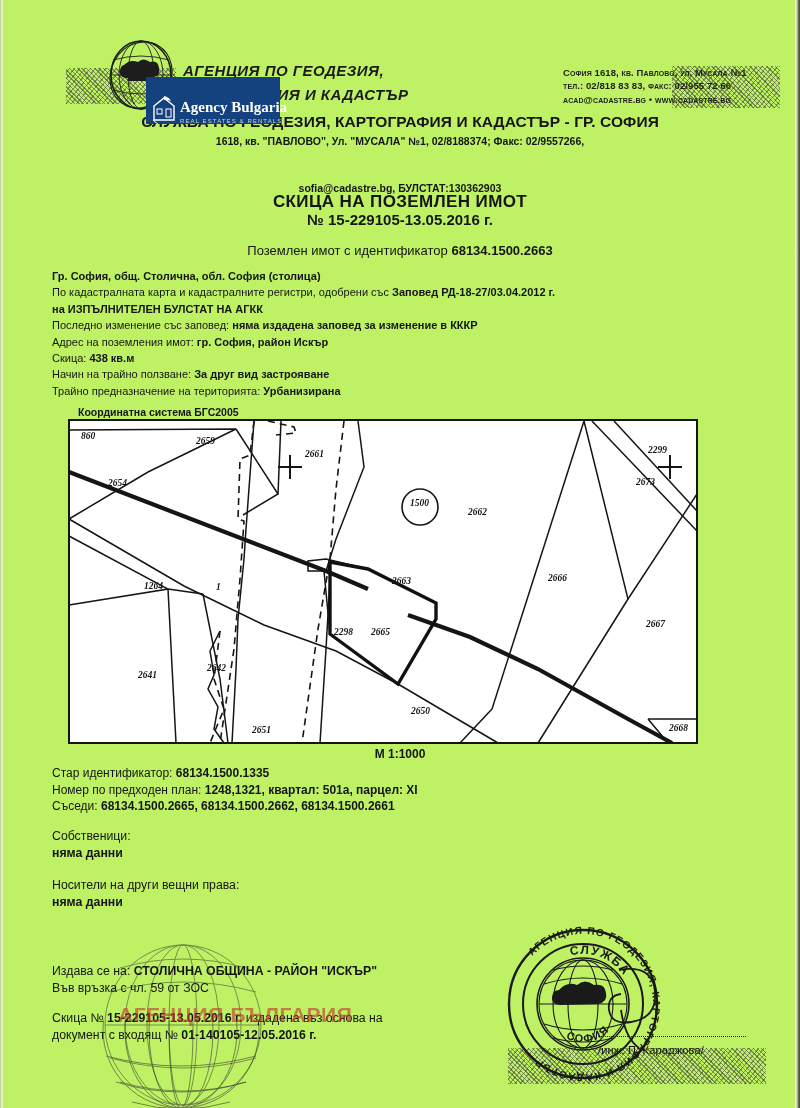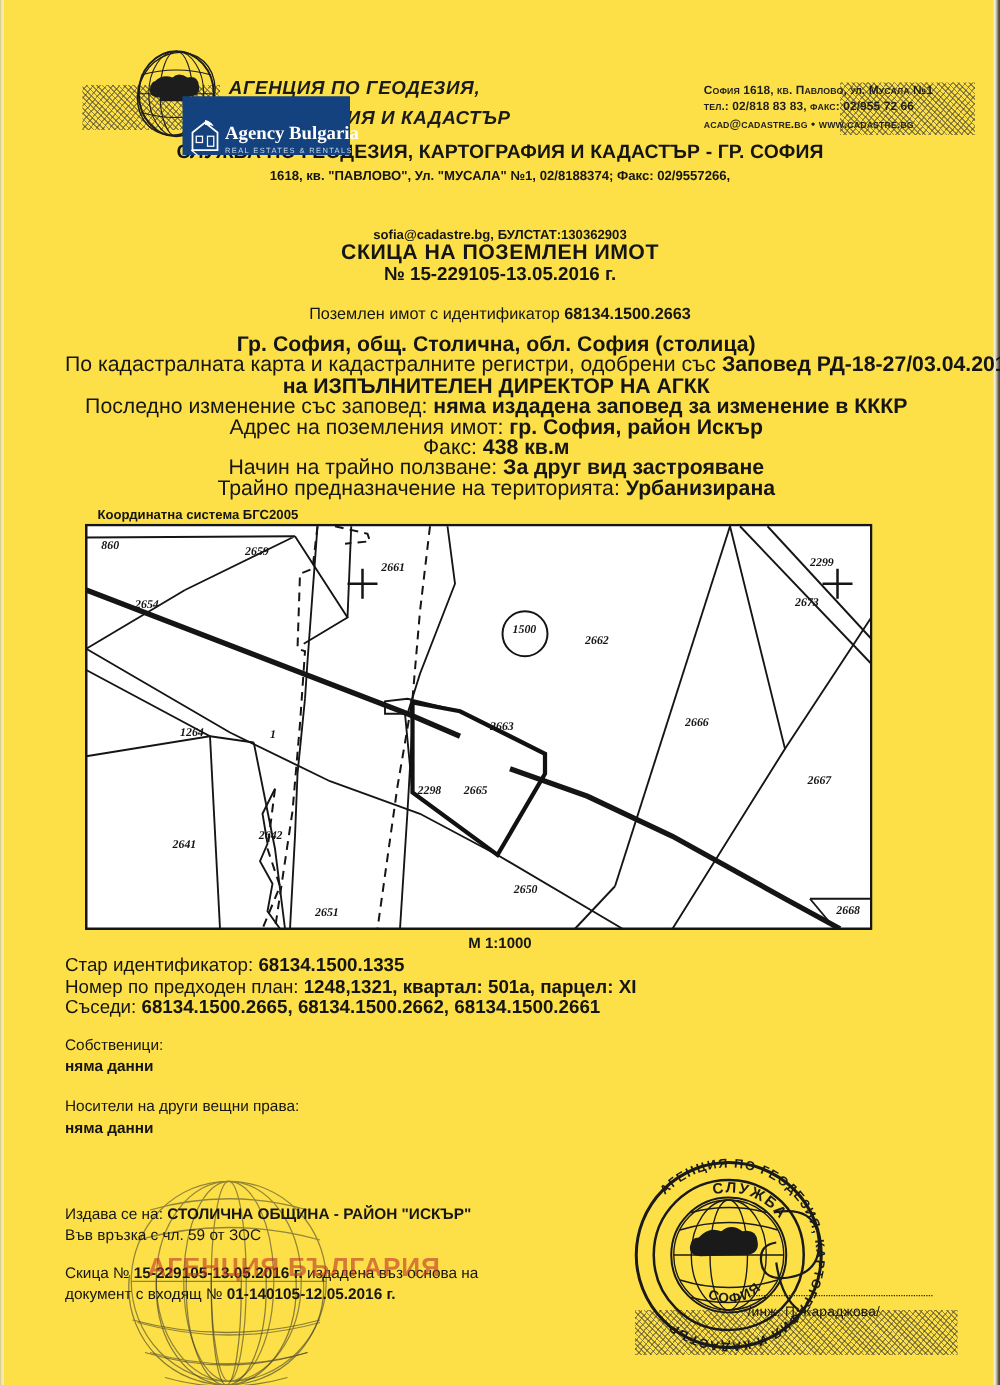--- a/index.html
+++ b/index.html
@@ -5,21 +5,21 @@
 <style>
   html, body {
     margin: 0;
     padding: 0;
     background: #ffffff;
   }
   #page {
     position: relative;
     width: 800px;
     height: 1108px;
-    background: #fde047;
+    background: #bef264;
     font-family: "Liberation Sans", "DejaVu Sans", sans-serif;
     color: #151515;
     overflow: hidden;
   }
 
   
   .scan-edge-right {
     position: absolute;
     top: 0; right: 0;
     width: 5px; height: 1108px;
@@ -149,23 +149,22 @@
     text-align: center;
     font-size: 13px;
   }
   .prop-ident b { font-weight: bold; }
 
   
   .details {
     position: absolute;
     left: 52px; top: 268px;
     width: 690px;
-    font-size: 17px;
+    font-size: 11px;
     line-height: 16.4px;
-    text-align: center;
   }
   .details .ln { white-space: nowrap; }
   .details b { font-weight: bold; }
 
   
   .coord-label {
     position: absolute;
     left: 78px; top: 406px;
     font-size: 10.5px;
     font-weight: bold;
@@ -183,21 +182,21 @@
     text-align: center;
     font-size: 12px;
     font-weight: bold;
   }
 
   
   .lower {
     position: absolute;
     left: 52px; top: 765px;
     width: 700px;
-    font-size: 15px;
+    font-size: 12px;
     line-height: 16.6px;
   }
   .lower .ln { white-space: nowrap; }
   .lower b { font-weight: bold; }
 
   .owners {
     position: absolute;
     left: 52px; top: 828px;
     font-size: 12.3px;
     line-height: 16.6px;
@@ -321,30 +320,30 @@
   </div>
 
   <div class="details">
     <div class="ln">
       <b>Гр. София, общ. Столична, обл. София (столица)</b>
     </div>
     <div class="ln">
       <span>По кадастралната карта и кадастралните регистри, одобрени със </span><b>Заповед РД-18-27/03.04.2012 г.</b>
     </div>
     <div class="ln">
-      <b>на ИЗПЪЛНИТЕЛЕН ДИРЕКТОР НА АГКК</b>
+      <b>на ИЗПЪЛНИТЕЛЕН БУЛСТАТ НА АГКК</b>
     </div>
     <div class="ln">
       <span>Последно изменение със заповед: </span><b>няма издадена заповед за изменение в КККР</b>
     </div>
     <div class="ln">
       <span>Адрес на поземления имот: </span><b>гр. София, район Искър</b>
     </div>
     <div class="ln">
-      <span>Факс: </span><b>438 кв.м</b>
+      <span>Скица: </span><b>438 кв.м</b>
     </div>
     <div class="ln">
       <span>Начин на трайно ползване: </span><b>За друг вид застрояване</b>
     </div>
     <div class="ln">
       <span>Трайно предназначение на територията: </span><b>Урбанизирана</b>
     </div>
   </div>
 
   <div class="coord-label">Координатна система БГС2005</div>

